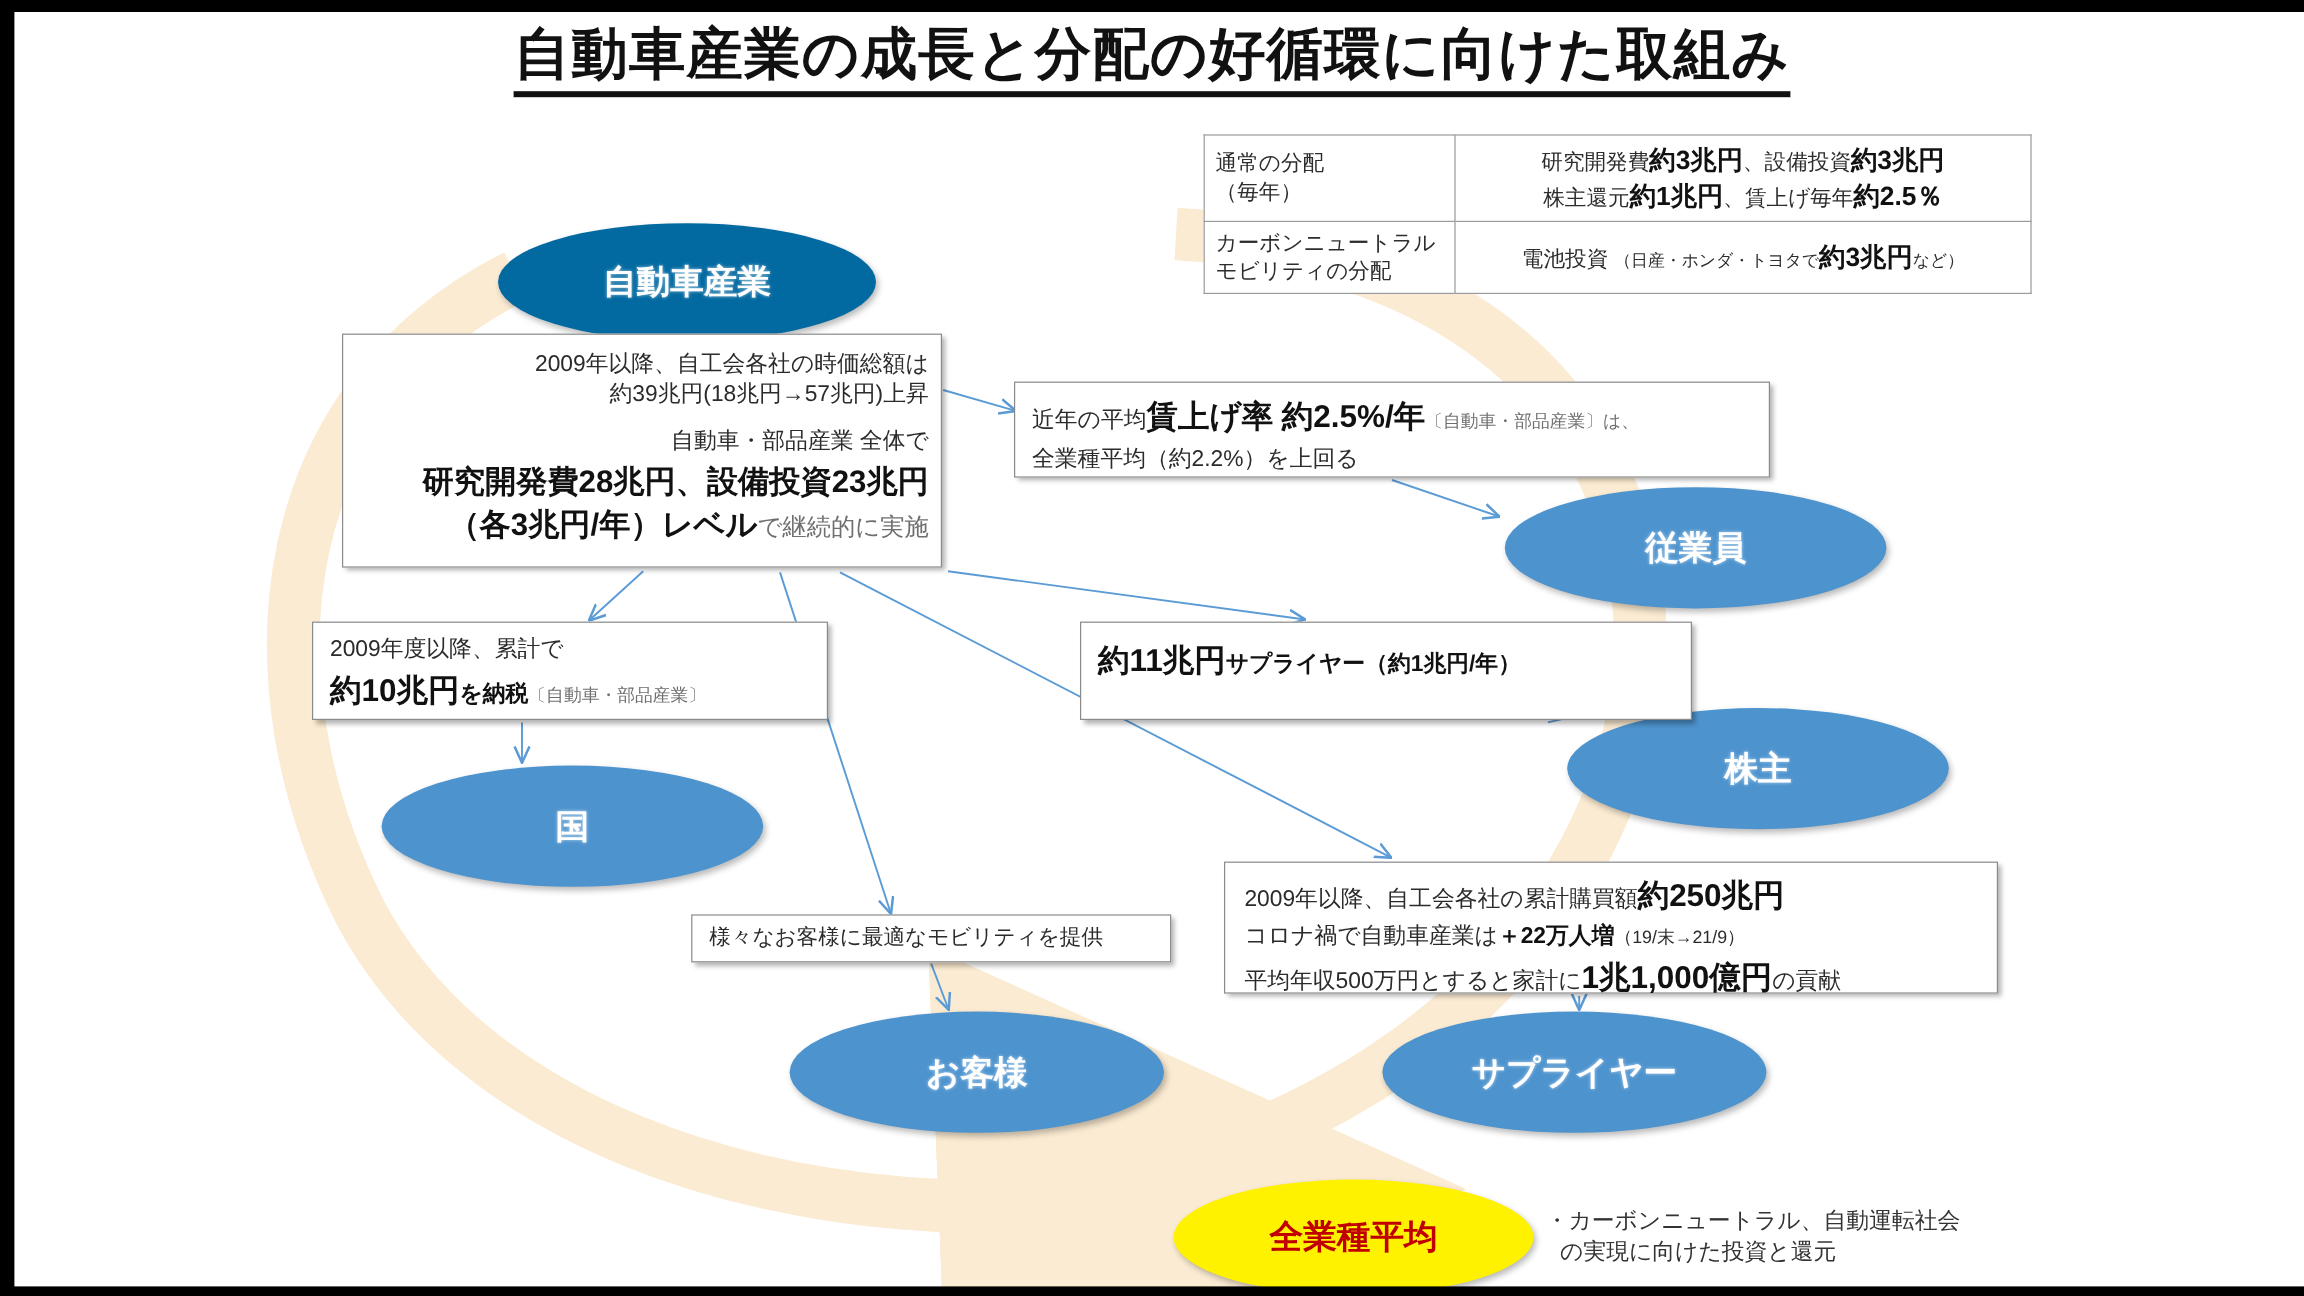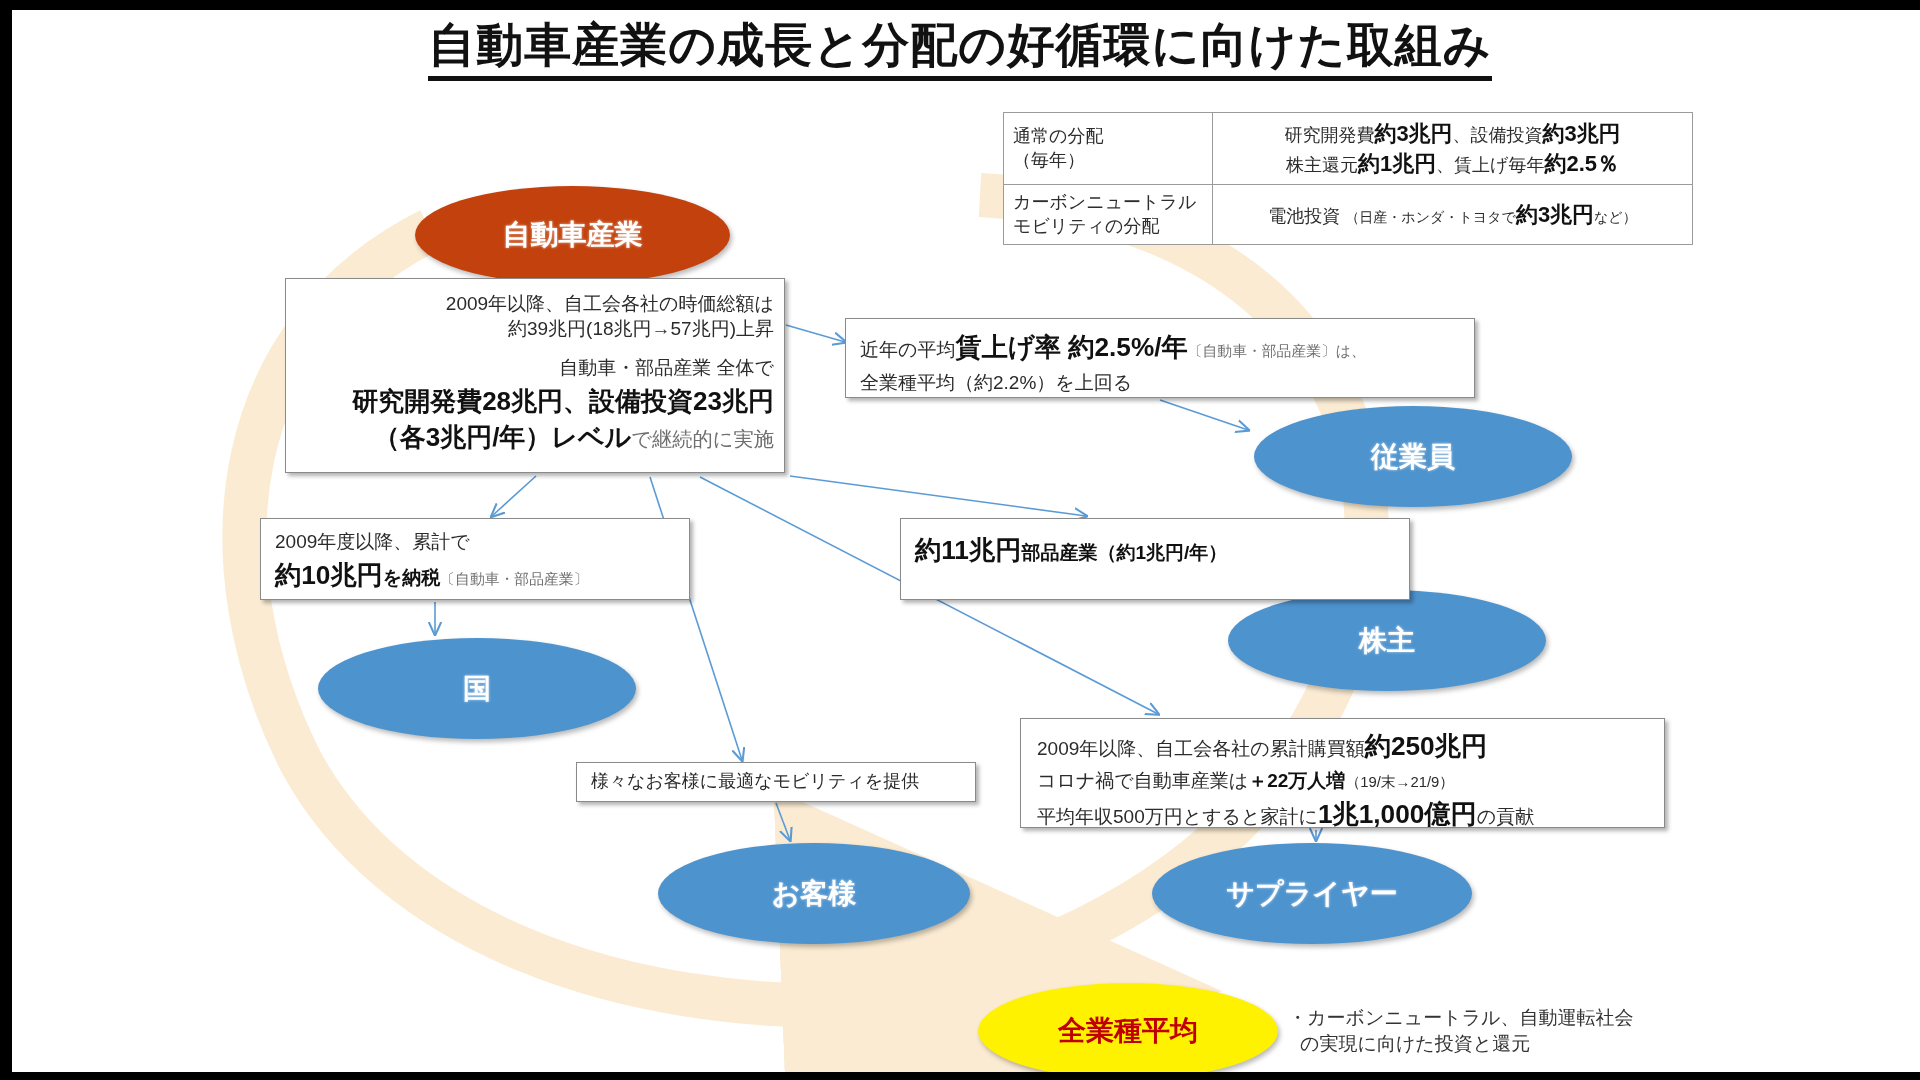--- a/index.html
+++ b/index.html
@@ -41,26 +41,26 @@
   .ell{
     position:absolute;z-index:12;
     border-radius:50%;
     display:flex;align-items:center;justify-content:center;
     font-weight:bold;
     color:#ffffff;
     text-shadow:0 0 3px rgba(255,255,255,.65);
     box-shadow:2px 3px 5px rgba(0,0,0,.28);
   }
   .ell.blue{background:#4D93CE;}
-  .ell.orange{background:#c2410c;}
+  .ell.orange{background:#0369a1;}
   .ell.yellow{background:#FFF200;color:#C00000;text-shadow:none;}
 
   #e-industry{left:415px;top:186px;width:315px;height:98px;font-size:28px;}
   #e-employee{left:1254px;top:406px;width:318px;height:101px;font-size:28px;}
-  #e-shareholder{left:1228px;top:590px;width:318px;height:101px;font-size:28px;}
+  #e-shareholder{left:1306px;top:590px;width:318px;height:101px;font-size:28px;}
   #e-country{left:318px;top:638px;width:318px;height:101px;font-size:28px;}
   #e-customer{left:658px;top:843px;width:312px;height:101px;font-size:28px;}
   #e-supplier{left:1152px;top:843px;width:320px;height:101px;font-size:28px;}
   #e-future{left:978px;top:983px;width:300px;height:96px;font-size:28px;}
 
   
   .box{
     position:absolute;z-index:14;
     background:#ffffff;
     border:1.5px solid #8a8a8a;
@@ -253,21 +253,21 @@
 
   <div class="box" id="box-tax">
     <div class="ln">2009年度以降、累計で</div>
     <div class="ln l2">
       <span class="xl">約10兆円</span><span class="b">を納税</span><span class="sm gray">〔自動車・部品産業〕</span>
     </div>
   </div>
 
   <div class="box" id="box-return">
     <div class="ln l2">
-      <span class="xl">約11兆円</span><span class="b">部品産業（約1兆円/年）</span>
+      <span class="xl">約11兆円</span><span class="b">サプライヤー（約1兆円/年）</span>
     </div>
   </div>
 
   <div class="box" id="box-purchase">
     <div class="ln">
       <span>2009年以降、自工会各社の累計購買額</span><span class="xl">約250兆円</span>
     </div>
     <div class="ln">
       <span>コロナ禍で自動車産業は</span><span class="b">＋22万人増</span><span class="sm">（19/末→21/9）</span>
     </div>

